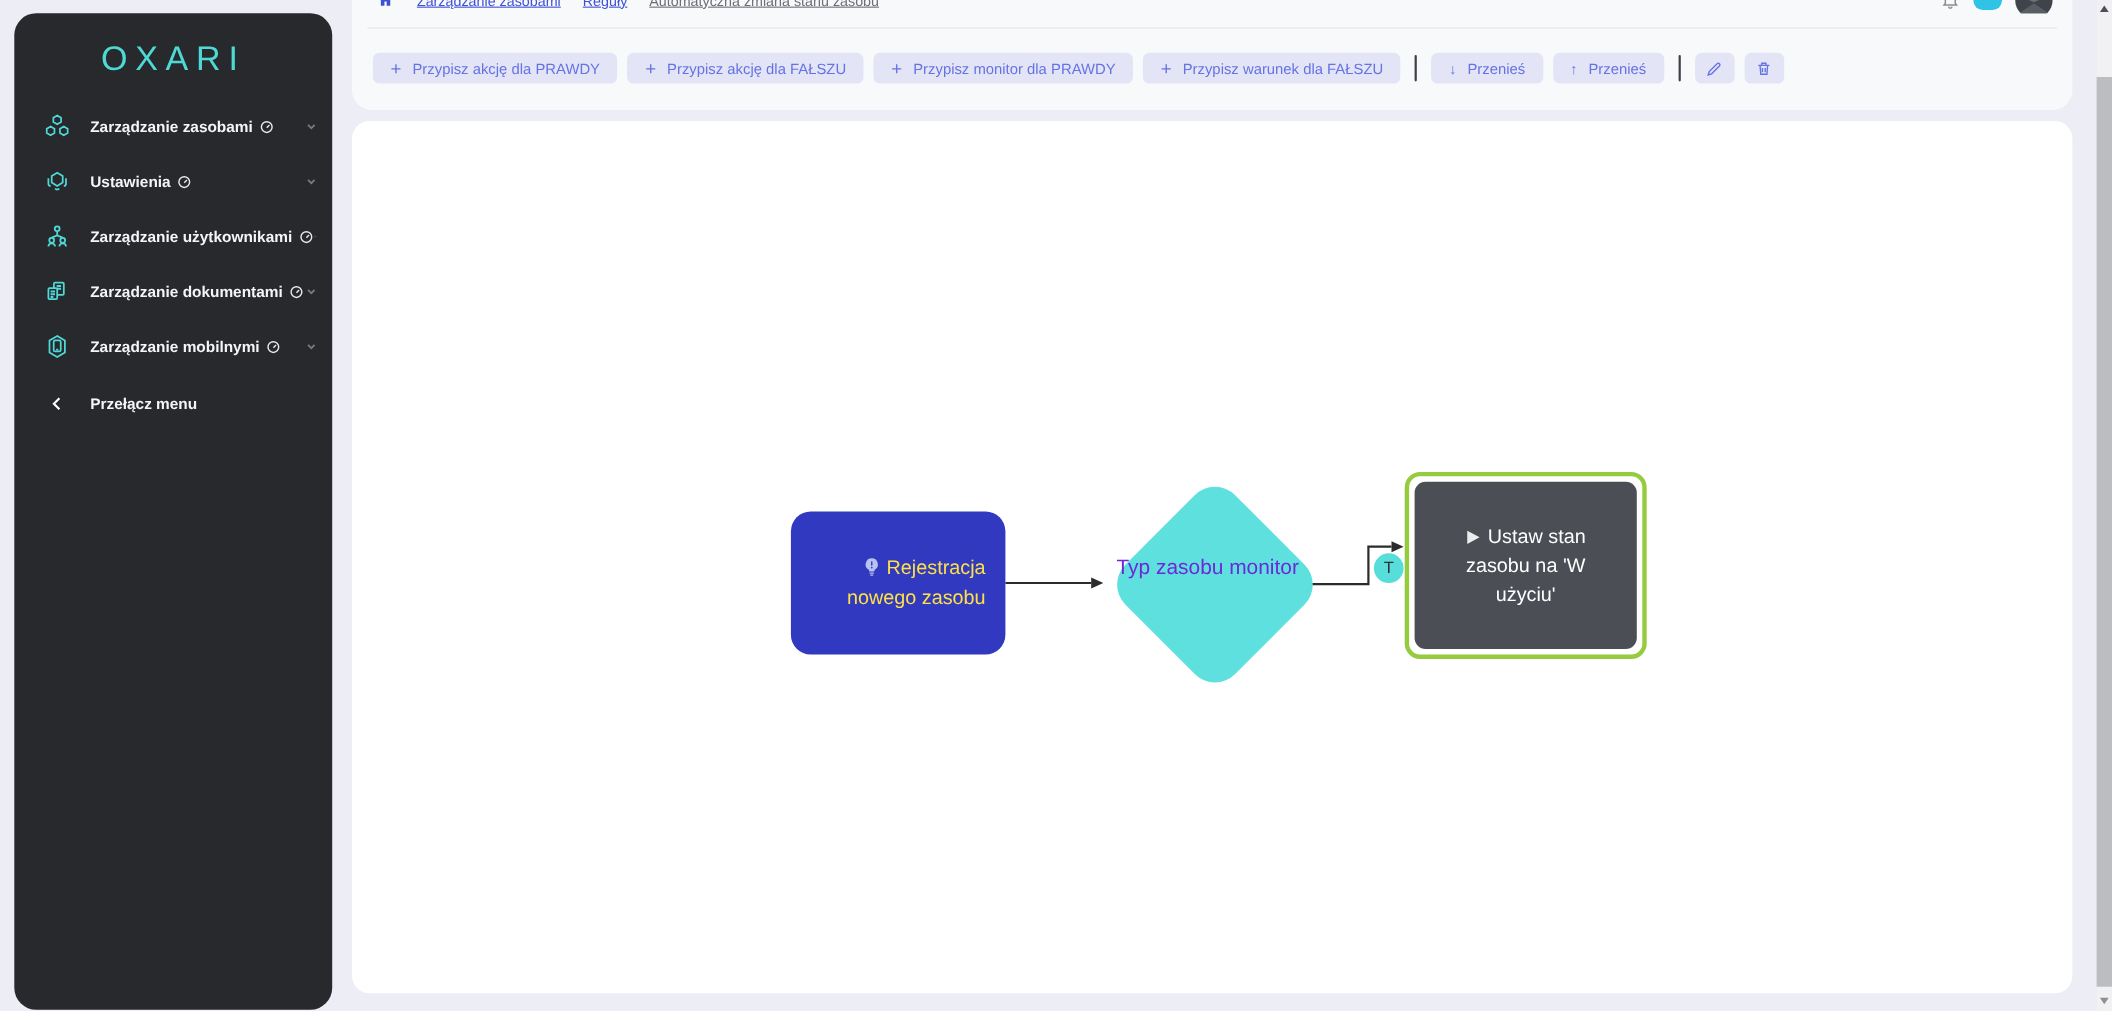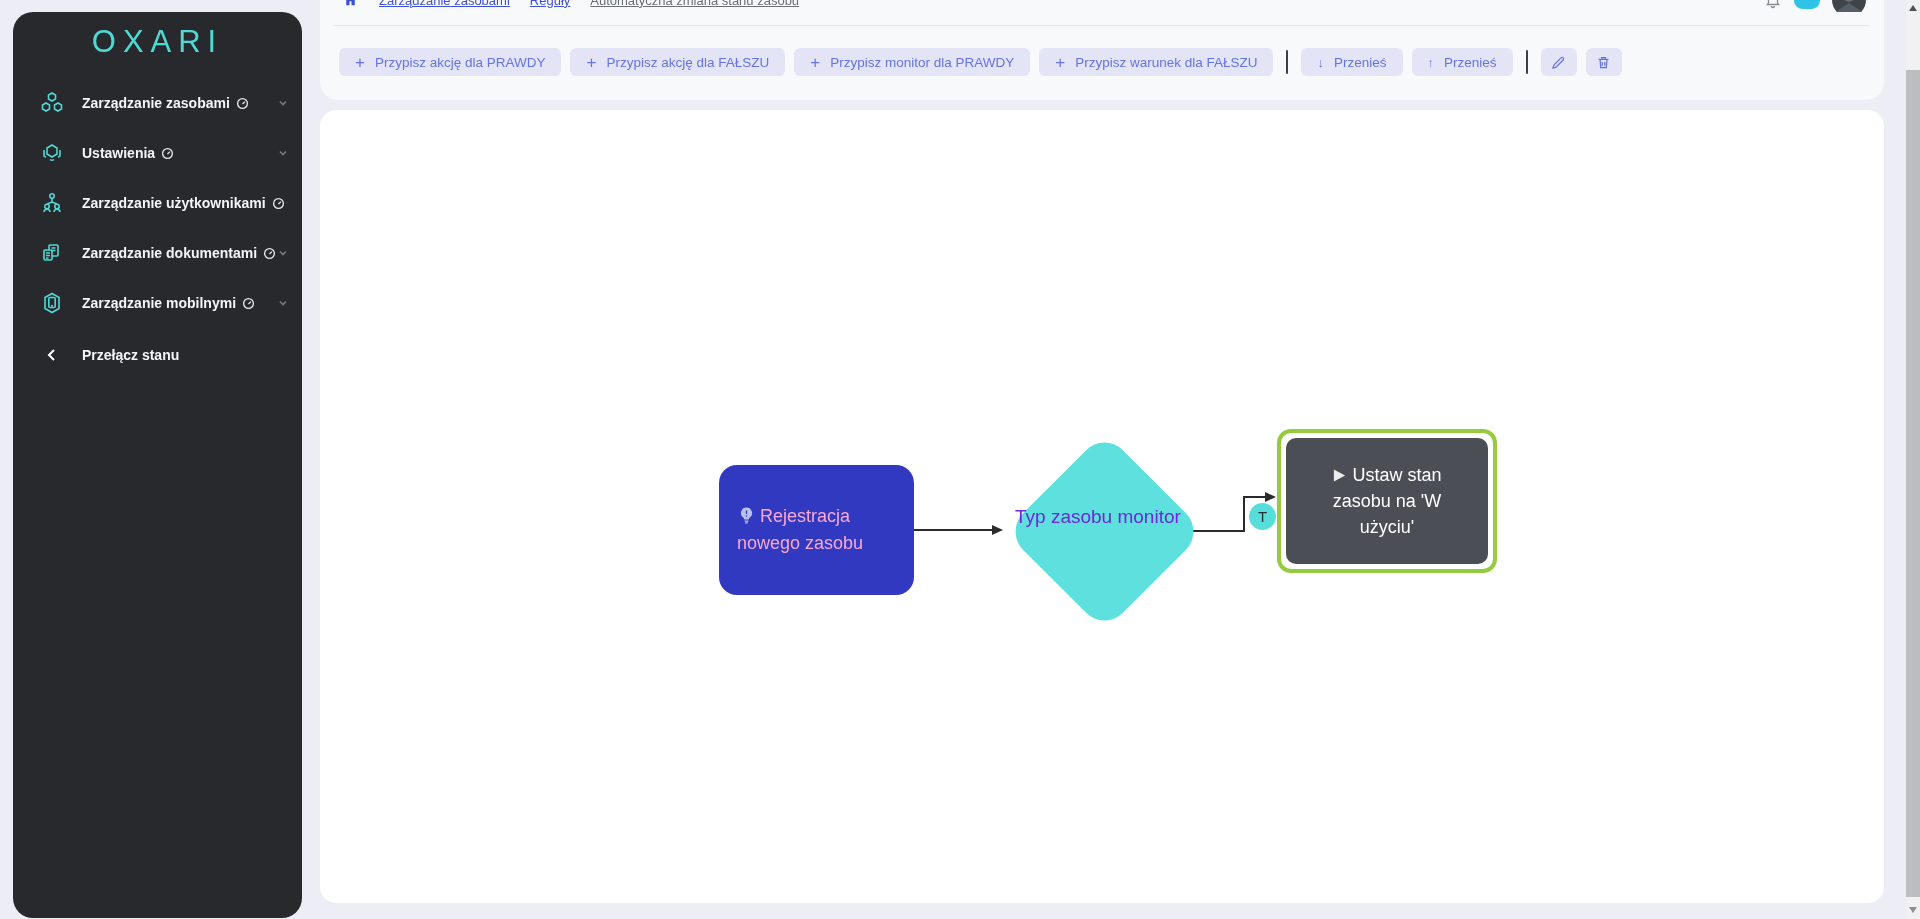--- a/index.html
+++ b/index.html
@@ -7,21 +7,21 @@
   body {
     background:#ecedf5;
     font-family:"Liberation Sans", sans-serif;
     position:relative;
   }
 
   
   .sidebar {
     position:absolute; left:13px; top:12px; width:289px; height:906px;
     background:#27292d; border-radius:20px; color:#f2f3f5;
-    padding-top:8px; overflow:hidden;
+    padding-top:20px; overflow:hidden;
   }
   .logo {
     text-align:center; color:#4ed9d4; font-size:31px; font-weight:400;
     letter-spacing:7px; height:50px; line-height:44px; user-select:none;
   }
   .nav { margin-top:8px; }
   .nav-item {
     height:50px; display:flex; align-items:center; padding:0 14px 0 26px;
     cursor:pointer;
   }
@@ -77,37 +77,37 @@
 
   
   .canvas-card {
     position:absolute; left:320px; top:110px; width:1564px; height:793px;
     background:#ffffff; border-radius:16px; overflow:hidden;
   }
   .edges { position:absolute; left:0; top:0; width:100%; height:100%; }
 
   .node-start {
     position:absolute; left:399px; top:355px; width:195px; height:130px;
-    background:#3139c0; border-radius:18px; color:#f9a8d4;
-    display:flex; align-items:center; justify-content:center; text-align:left;
+    background:#3139c0; border-radius:18px; color:#fde047;
+    display:flex; align-items:center; justify-content:center; text-align:right;
     font-size:18px; line-height:27px; padding:0 18px; cursor:pointer;
   }
   .bulb { vertical-align:-3px; margin-right:4px; }
 
   .diamond {
     position:absolute; left:714px; top:351px; width:141px; height:141px;
     background:#5ee1de; border-radius:26px; transform:rotate(45deg); cursor:pointer;
   }
   .diamond-label {
     position:absolute; left:695px; top:393px; width:180px; text-align:left;
     color:#6d28d9; font-size:19px; line-height:28px; pointer-events:none;
   }
 
   .node-action {
-    position:absolute; left:957px; top:319px; width:220px; height:144px;
+    position:absolute; left:957px; top:319px; width:220px; height:170px;
     border:4px solid #96cb40; border-radius:14px; background:#fff; cursor:pointer;
   }
   .node-action-inner {
     position:absolute; left:5px; top:5px; right:5px; bottom:5px;
     background:#4b4f55; border-radius:10px; color:#fff;
     display:flex; align-items:center; justify-content:center; text-align:center;
     font-size:18px; line-height:26px; padding:0 20px;
   }
   .play { vertical-align:-2px; margin-right:5px; }
 
@@ -248,21 +248,21 @@
     </div>
 
 
     <div class="nav-item collapse-item">
       <span class="nav-icon">
         <svg width="14" height="14" viewBox="0 0 14 14" fill="none" stroke="#ffffff" stroke-width="2">
             <path d="M9 2L4 7l5 5"></path>
           </svg>
       </span>
       <span class="nav-label">
-        <span>Przełącz stanu</span>
+        <span>Przełącz menu</span>
       </span>
     </div>
 
   </nav>
 </aside>
 
 <div class="header-card">
 
   <div class="crumb-strip">
     <div class="crumb-row">

